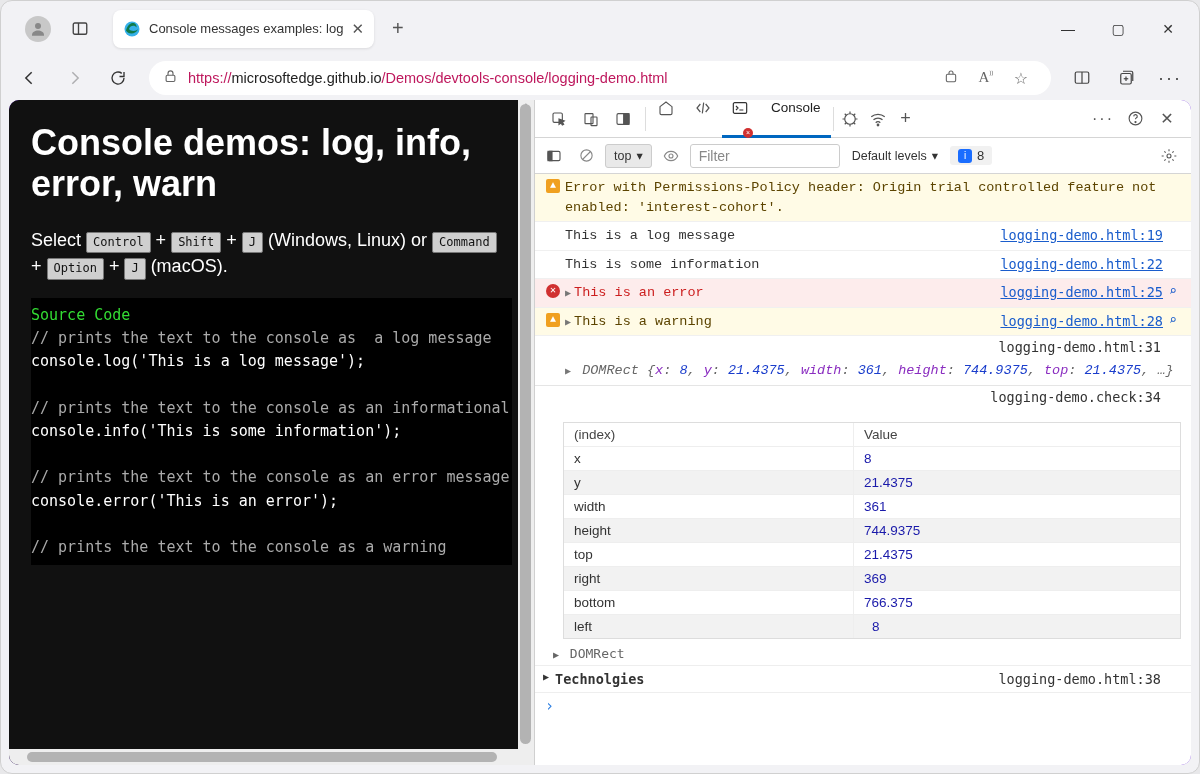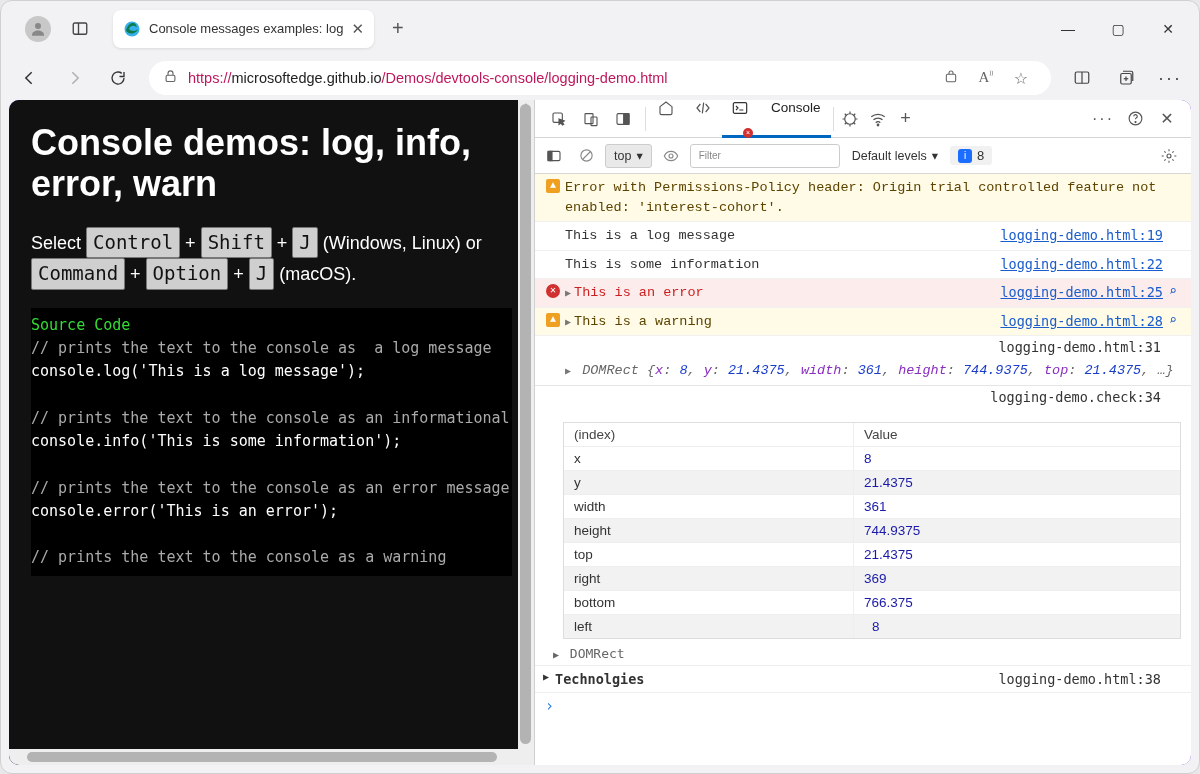--- a/index.html
+++ b/index.html
@@ -72,21 +72,21 @@
 
 .page-wrap { width:525px; position:relative; overflow:hidden; }
 .demo-page {
   background:#111; color:#fff;
   height:100%; overflow:hidden;
   padding:22px;
   font-family: "Segoe UI", Arial, sans-serif;
 }
 .demo-page h1 { font-size:36px; font-weight:700; line-height:1.15; margin-bottom:22px; }
 .demo-page p { font-size:18px; line-height:1.45; margin-bottom:18px; }
-.kbd { display:inline-block; background:#cfcfcf; color:#111; border:1px solid #777; padding:1px 6px; font-family: Consolas, monospace; font-size:19px; border-radius:2px; }
+.kbd { display:inline-block; background:#cfcfcf; color:#111; border:1px solid #777; padding:1px 6px; font-family: Consolas, monospace; font-size:12px; border-radius:2px; }
 .codebox {
   background:#000; color:#fff; font-family: Consolas, monospace;
   font-size:15px; line-height:1.55;
   padding:6px 0; margin-top:16px;
   white-space:pre; overflow:hidden;
 }
 .codebox .src { color:#33dd33; }
 .codebox .cm { color:#aaa; }
 .page-scrollbar { position:absolute; right:0; top:0; width:16px; height:716px; background:#eee; }
 .page-scrollbar .thumb { position:absolute; left:2px; width:11px; background:#b3b3b3; border-radius:6px; top:4px; height:640px;}
@@ -115,21 +115,21 @@
 .dt-tab.active { border-bottom:3px solid #0067c0; color:#222; font-weight:500; background:#fff;}
 .dt-tab .dt-con-ico { position:relative; display:inline-block; }
 .dt-badge { position:absolute; bottom:-3px; right:-5px; width:10px; height:10px; background:#d03030; border-radius:50%; color:#fff; font-size:7px; display:flex; align-items:center; justify-content:center;}
 .dt-tabs .end { margin-left:auto; display:flex; align-items:center; gap:4px; padding-right:6px;}
 .dt-toolbar {
   height:36px; border-bottom:1px solid #d5d5d5;
   display:flex; align-items:center; padding:0 6px; gap:6px;
 }
 .dt-toolbar .ico { width:26px; height:26px; display:flex; justify-content:center; align-items:center; color:#555;}
 .context-sel { background:#e9e9e9; border:1px solid #ccc; height:24px; padding:0 8px; display:flex; align-items:center; gap:5px; font-size:12.5px; border-radius:3px;}
-.filter-input { flex:0 0 150px; height:24px; border:1px solid #ccc; border-radius:3px; padding:0 8px; font-size:10px; color:#888; display:flex; align-items:center;}
+.filter-input { flex:0 0 150px; height:24px; border:1px solid #ccc; border-radius:3px; padding:0 8px; font-size:14px; color:#888; display:flex; align-items:center;}
 .levels { display:flex; align-items:center; gap:5px; font-size:12.5px; margin-left:6px;}
 .issue-badge { display:flex; align-items:center; gap:5px; background:#f1f1f1; border-radius:3px; padding:2px 8px; margin-left:6px;}
 .issue-dot { width:14px; height:14px; background:#1a6dff; border-radius:3px; display:flex; align-items:center; justify-content:center; color:#fff; font-size:10px;}
 .dt-toolbar .gear { margin-left:auto; color:#555; padding-right:6px;}
 .console-list { flex:1; overflow:hidden; }
 .crow { 
   display:flex; align-items:flex-start; 
   padding:4px 8px 4px 8px; 
   font-family: Consolas, "Courier New", monospace; 
   font-size:13.5px; line-height:1.45;

